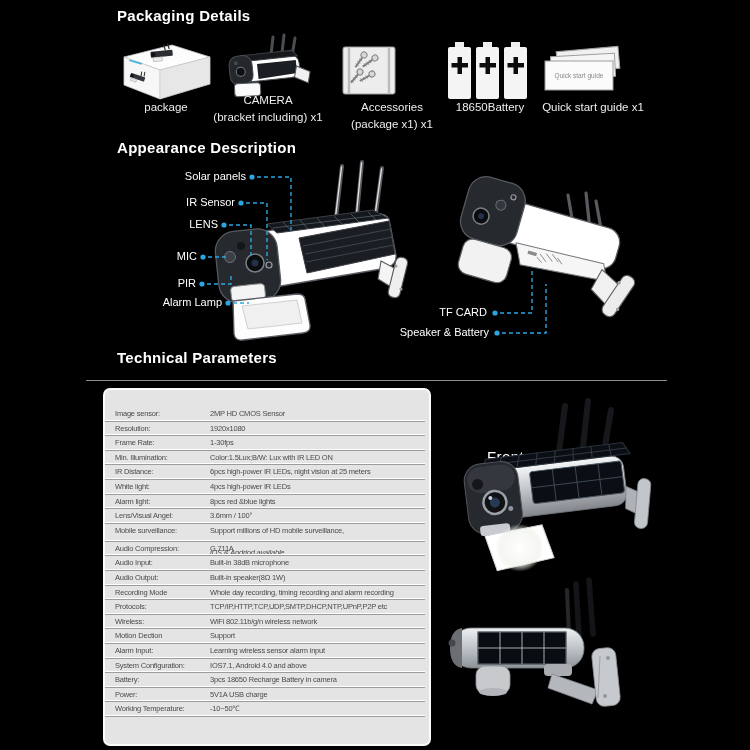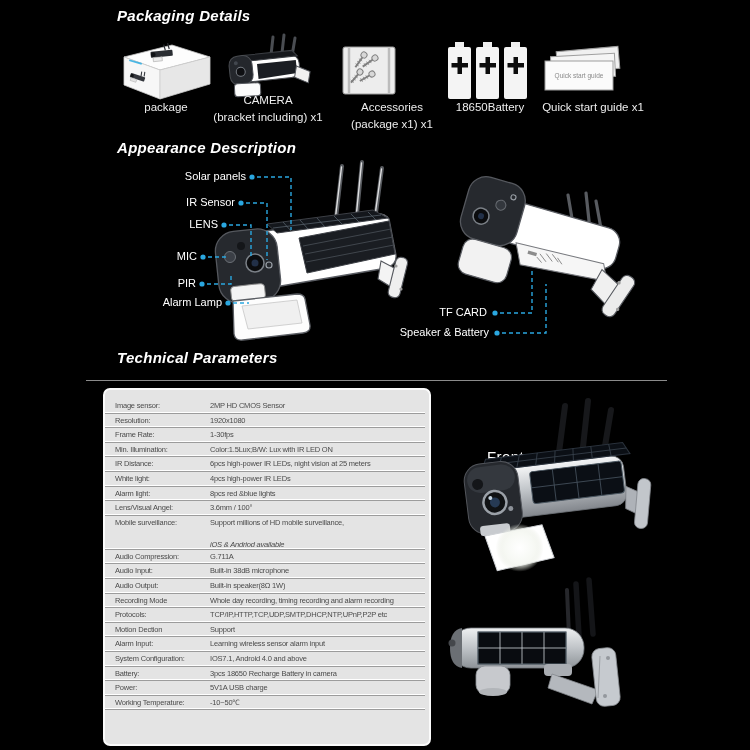--- a/index.html
+++ b/index.html
@@ -3,40 +3,40 @@
 <meta charset="utf-8">
 <style>
   * { margin:0; padding:0; box-sizing:border-box; }
   html,body { background:#000; }
   #canvas {
     position:relative; width:750px; height:750px; background:#000;
     overflow:hidden; font-family:"Liberation Sans", sans-serif;
   }
   .section-title {
     position:absolute; color:#fff; font-size:15px; font-weight:bold;
-    letter-spacing:.3px; white-space:nowrap;font-style:italic;
+    letter-spacing:.3px; white-space:nowrap;
   }
   .pk-label {
     position:absolute; color:#ededed; font-size:11.5px; white-space:nowrap;
     transform:translateX(-50%);
   }
   .callout {
     position:absolute; color:#fff; font-size:11px; white-space:nowrap;
   }
   .view-label { position:absolute; color:#fff; font-size:15px; letter-spacing:.4px;margin-top:36px; }
   #divider { position:absolute; left:86px; top:380px; width:581px; height:1px; background:#8b8b8b; }
   #spec-table {
     position:absolute; left:103px; top:388px; width:328px; height:358px;
-    background:#e4e4e4; border:2px solid #fbfbfb; border-radius:7px; padding-top:9px;
+    background:#e4e4e4; border:2px solid #fbfbfb; border-radius:7px; padding-top:17px;
   }
   .spec-row {
     position:relative; height:14.6px; margin:0 4px 0 0;
     border-bottom:1px solid #9c9c9c; box-shadow:inset 0 -1px 0 #ffffff;
   }
-  .spec-row.double { height:34px; }
+  .spec-row.double { height:18px; }
   .spec-label,.spec-value {
     position:absolute; top:0; font-size:7.5px; letter-spacing:-.2px;
     color:#4b4b4b; line-height:13.4px; white-space:nowrap;
   }
   .spec-label { left:10px; }
   .spec-value { left:105px; }
   .spec-value.line2 { top:22px;font-style:italic; }
   svg.abs { position:absolute; overflow:visible; }
 </style>
 </head>
@@ -308,20 +308,24 @@
         <span class="spec-label">Audio Output:</span>
         <span class="spec-value">Built-in speaker(8Ω 1W)</span>
       </div>
       <div class="spec-row">
         <span class="spec-label">Recording Mode</span>
         <span class="spec-value">Whole day recording, timing recording and alarm recording</span>
       </div>
       <div class="spec-row">
         <span class="spec-label">Protocols:</span>
         <span class="spec-value">TCP/IP,HTTP,TCP,UDP,SMTP,DHCP,NTP,UPnP,P2P etc</span>
+      </div>
+      <div class="spec-row">
+        <span class="spec-label">Wireless:</span>
+        <span class="spec-value">WiFi 802.11b/g/n wireless network</span>
       </div>
       <div class="spec-row">
         <span class="spec-label">Motion Dection</span>
         <span class="spec-value">Support</span>
       </div>
       <div class="spec-row">
         <span class="spec-label">Alarm Input:</span>
         <span class="spec-value">Learning wireless sensor alarm input</span>
       </div>
       <div class="spec-row">

